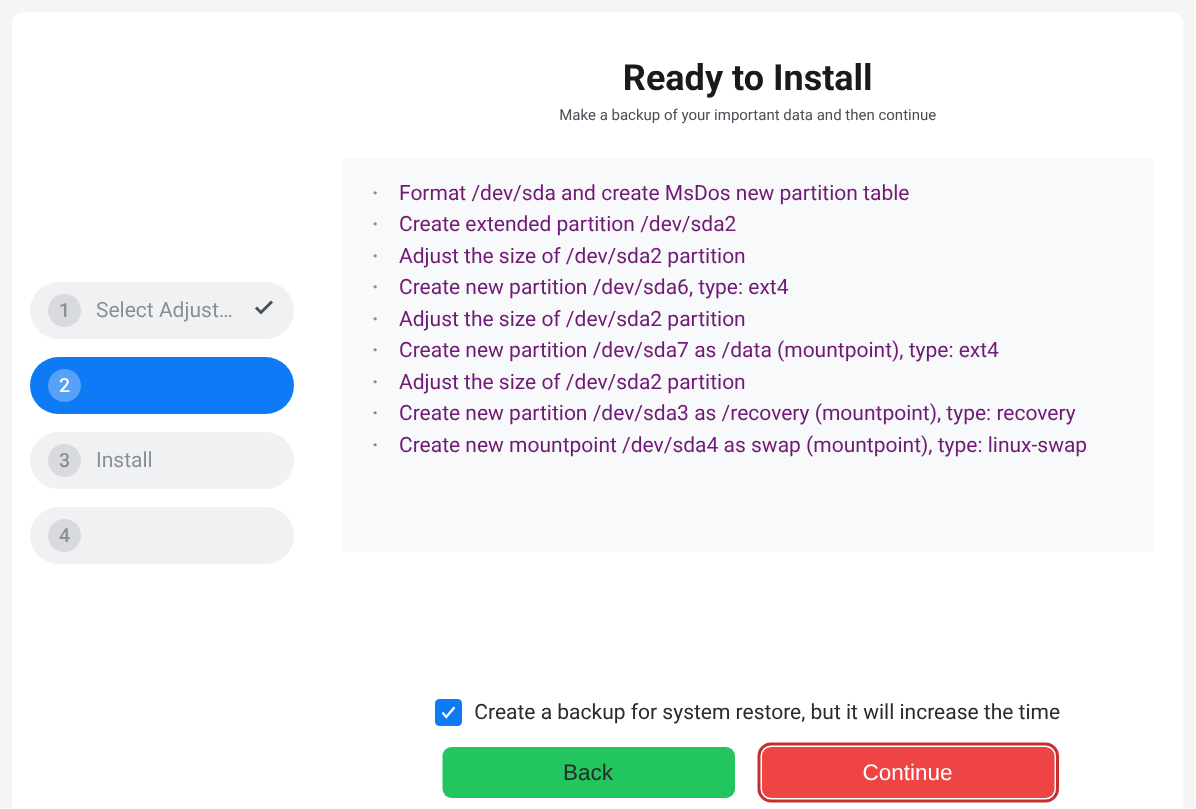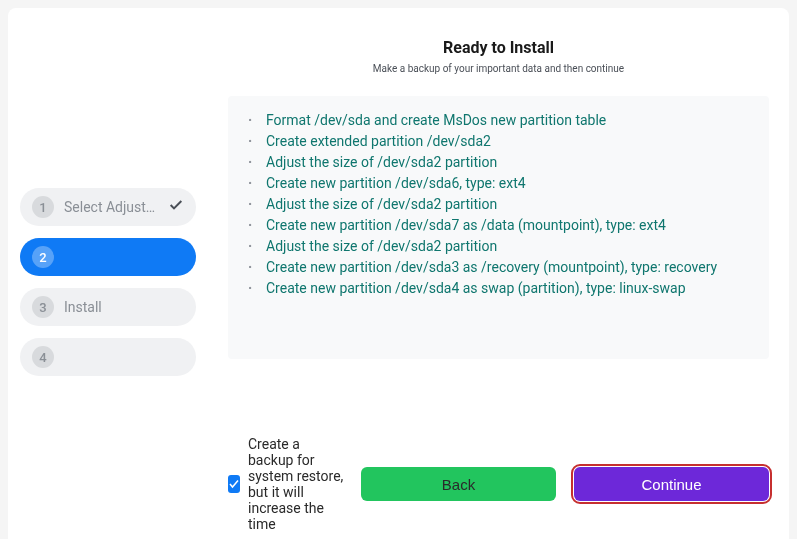--- a/index.html
+++ b/index.html
@@ -70,21 +70,21 @@
       color: #4a4f57;
     }
     .main {
       flex: 1;
       padding: 30px 20px 15px 20px;
       display: flex;
       flex-direction: column;
     }
     .title {
       text-align: center;
-      font-size: 16px;
+      font-size: 24px;
       font-weight: 700;
       color: #1a1a1a;
       margin-bottom: 6px;
     }
     .subtitle {
       text-align: center;
       font-size: 10px;
       color: #4a4f57;
       margin-bottom: 22px;
     }
@@ -92,36 +92,36 @@
       background: #f8f9fa;
       border-radius: 4px;
       padding: 14px 20px 60px 20px;
       flex-shrink: 0;
     }
     .action-list {
       list-style: none;
     }
     .action-list li {
       font-size: 14px;
-      color: #0f766e;
+      color: #701a75;
       line-height: 1.5;
       position: relative;
       padding-left: 18px;
     }
     .action-list li::before {
       content: "·";
       position: absolute;
       left: 0;
       color: #8a8f96;
       font-weight: bold;
     }
     .spacer { flex: 1; }
     .footer {
       display: flex;
-      flex-direction: row;
+      flex-direction: column;
       align-items: center;
       gap: 14px;
       padding-top: 12px;
     }
     .checkbox-row {
       display: flex;
       align-items: center;
       gap: 8px;
       font-size: 14px;
       color: #2a2a2a;
@@ -150,21 +150,21 @@
       cursor: pointer;
       display: flex;
       align-items: center;
       justify-content: center;
     }
     .btn-back {
       background: #22c55e;
       color: #2a2a2a;
     }
     .btn-continue {
-      background: #6d28d9;
+      background: #ef4444;
       color: #fff;
       font-weight: 500;
       outline: 2px solid #c62f2f;
       outline-offset: 1px;
     }
   </style>
 </head>
 <body>
 
 <div class="container">
@@ -202,21 +202,21 @@
     <div class="action-panel">
       <ul class="action-list">
         <li>Format /dev/sda and create MsDos new partition table</li>
         <li>Create extended partition /dev/sda2</li>
         <li>Adjust the size of /dev/sda2 partition</li>
         <li>Create new partition /dev/sda6, type: ext4</li>
         <li>Adjust the size of /dev/sda2 partition</li>
         <li>Create new partition /dev/sda7 as /data (mountpoint), type: ext4</li>
         <li>Adjust the size of /dev/sda2 partition</li>
         <li>Create new partition /dev/sda3 as /recovery (mountpoint), type: recovery</li>
-        <li>Create new partition /dev/sda4 as swap (partition), type: linux-swap</li>
+        <li>Create new mountpoint /dev/sda4 as swap (mountpoint), type: linux-swap</li>
       </ul>
     </div>
 
     <div class="spacer"></div>
 
     <div class="footer">
       <label class="checkbox-row">
         <span class="checkbox">
           <svg viewBox="0 0 24 24">
               <polyline points="4 12 9 18 20 5"></polyline>

